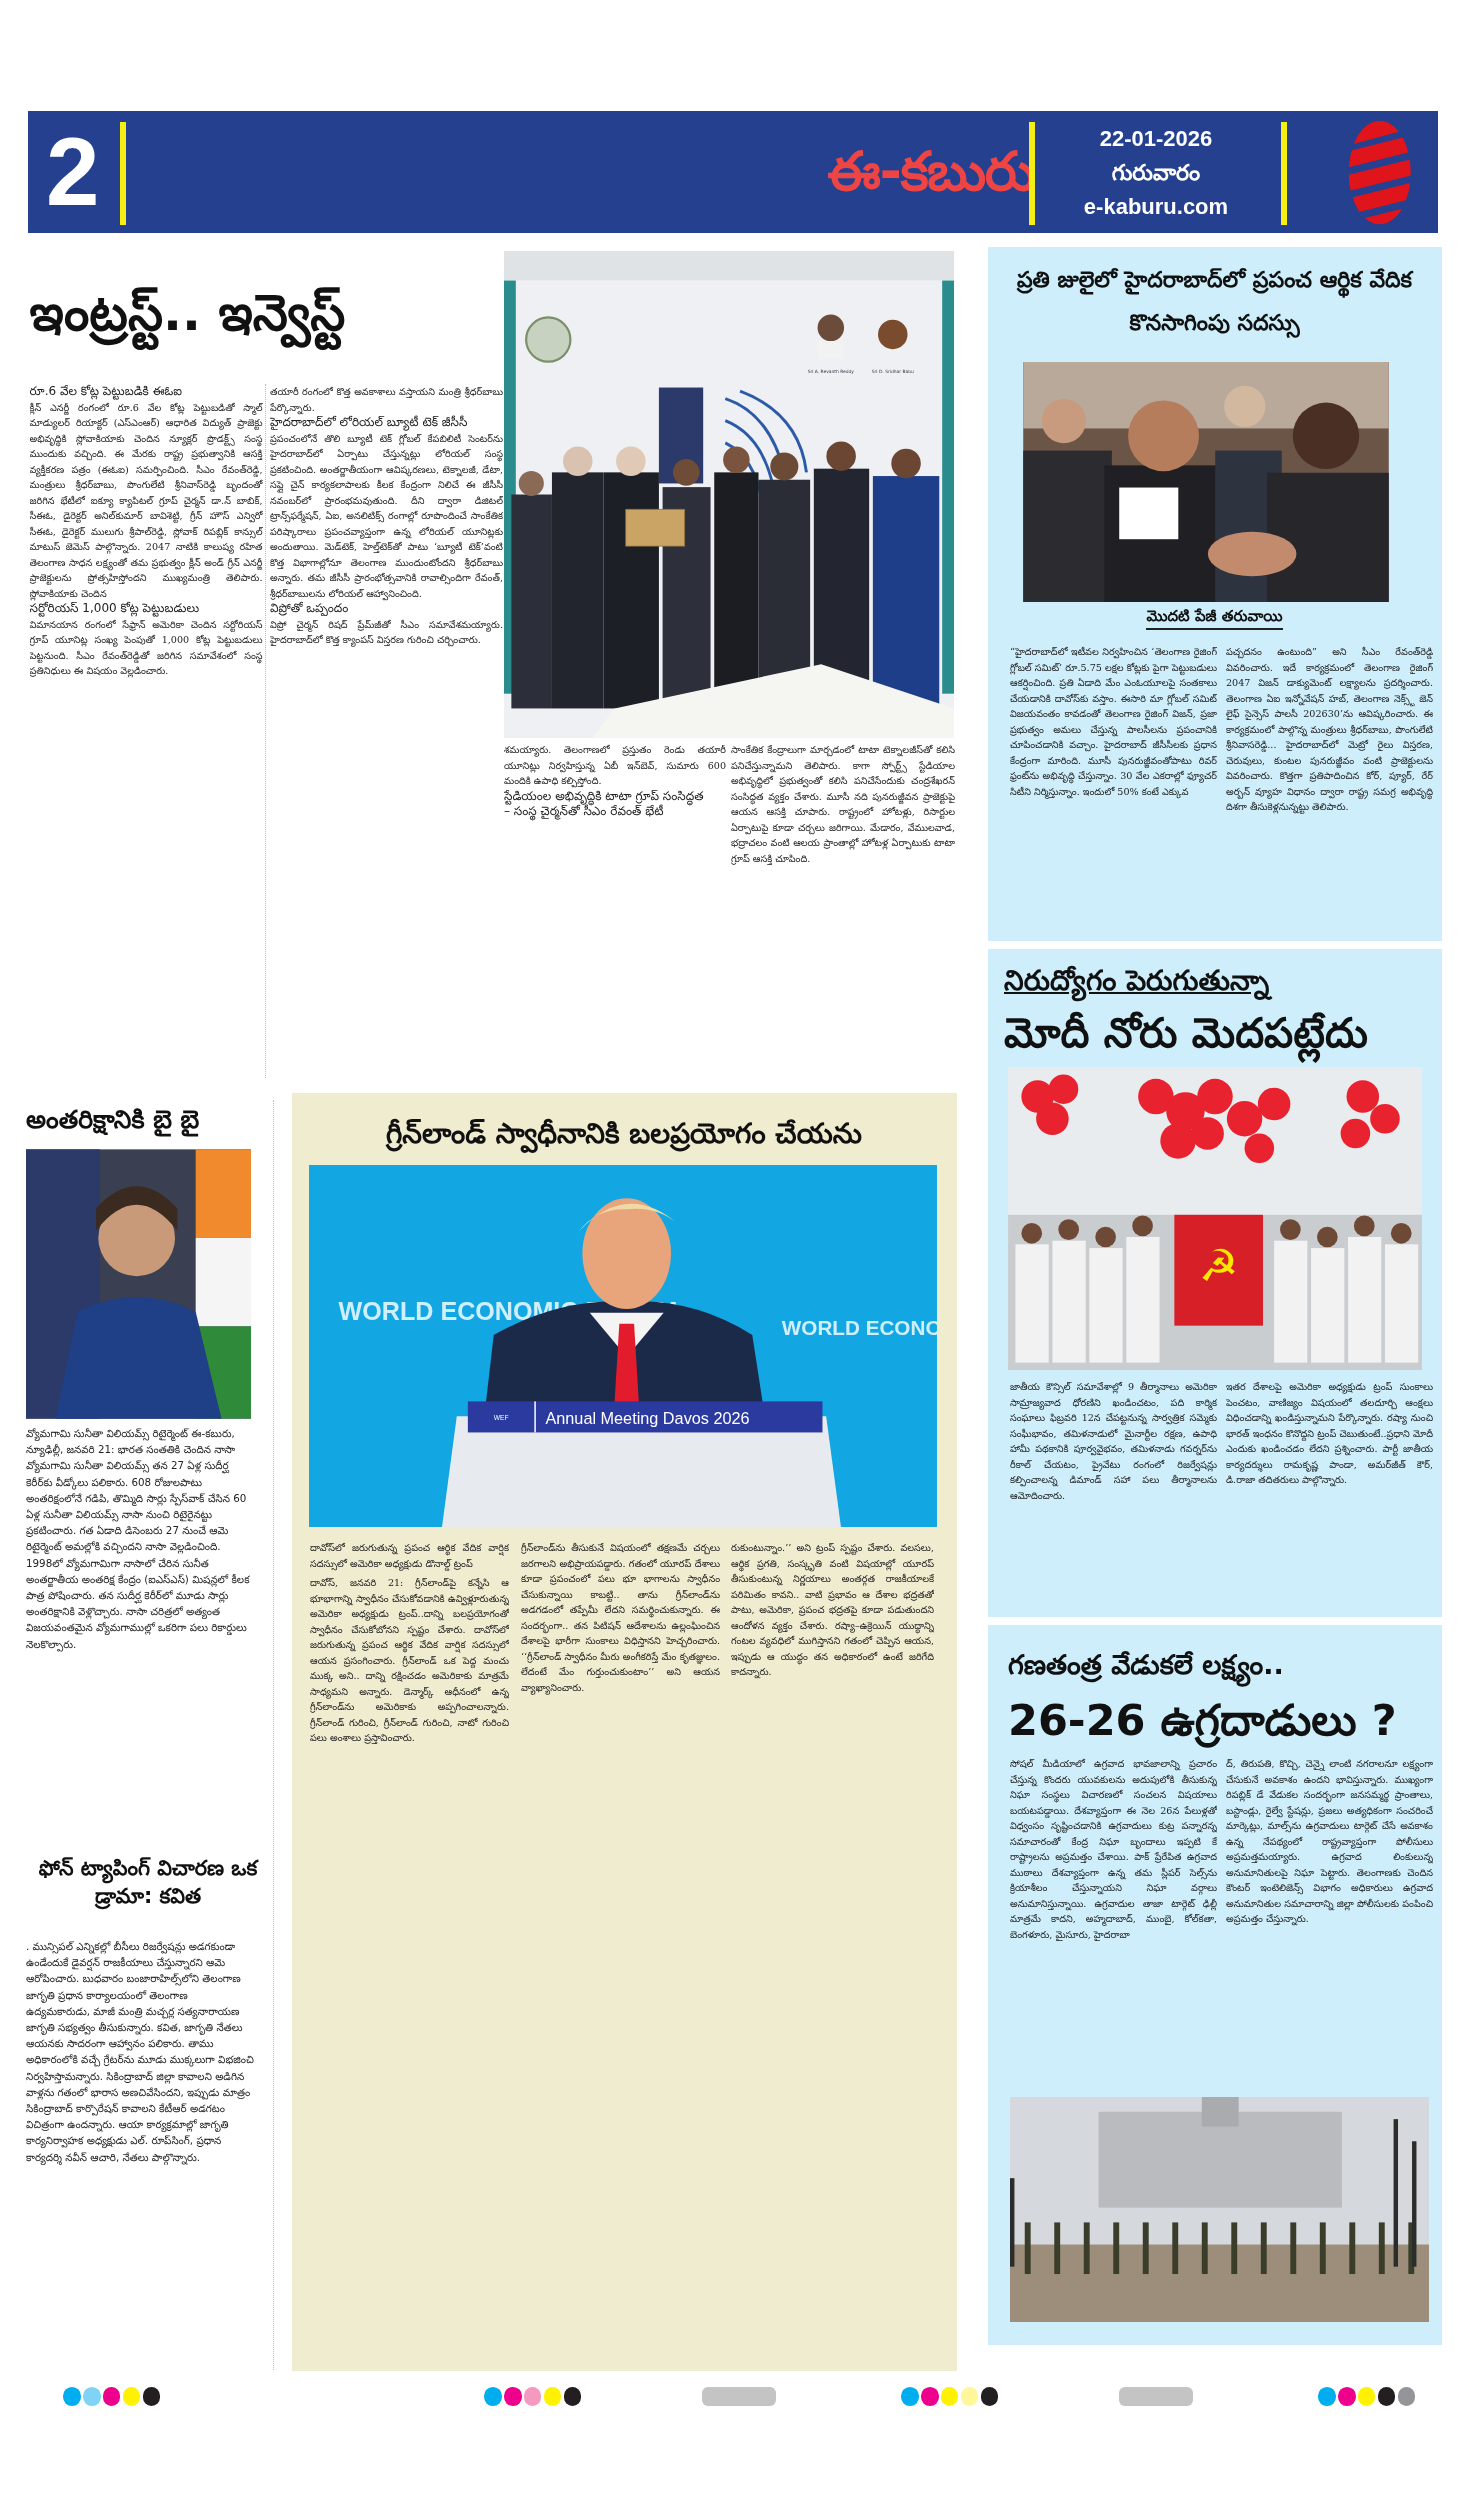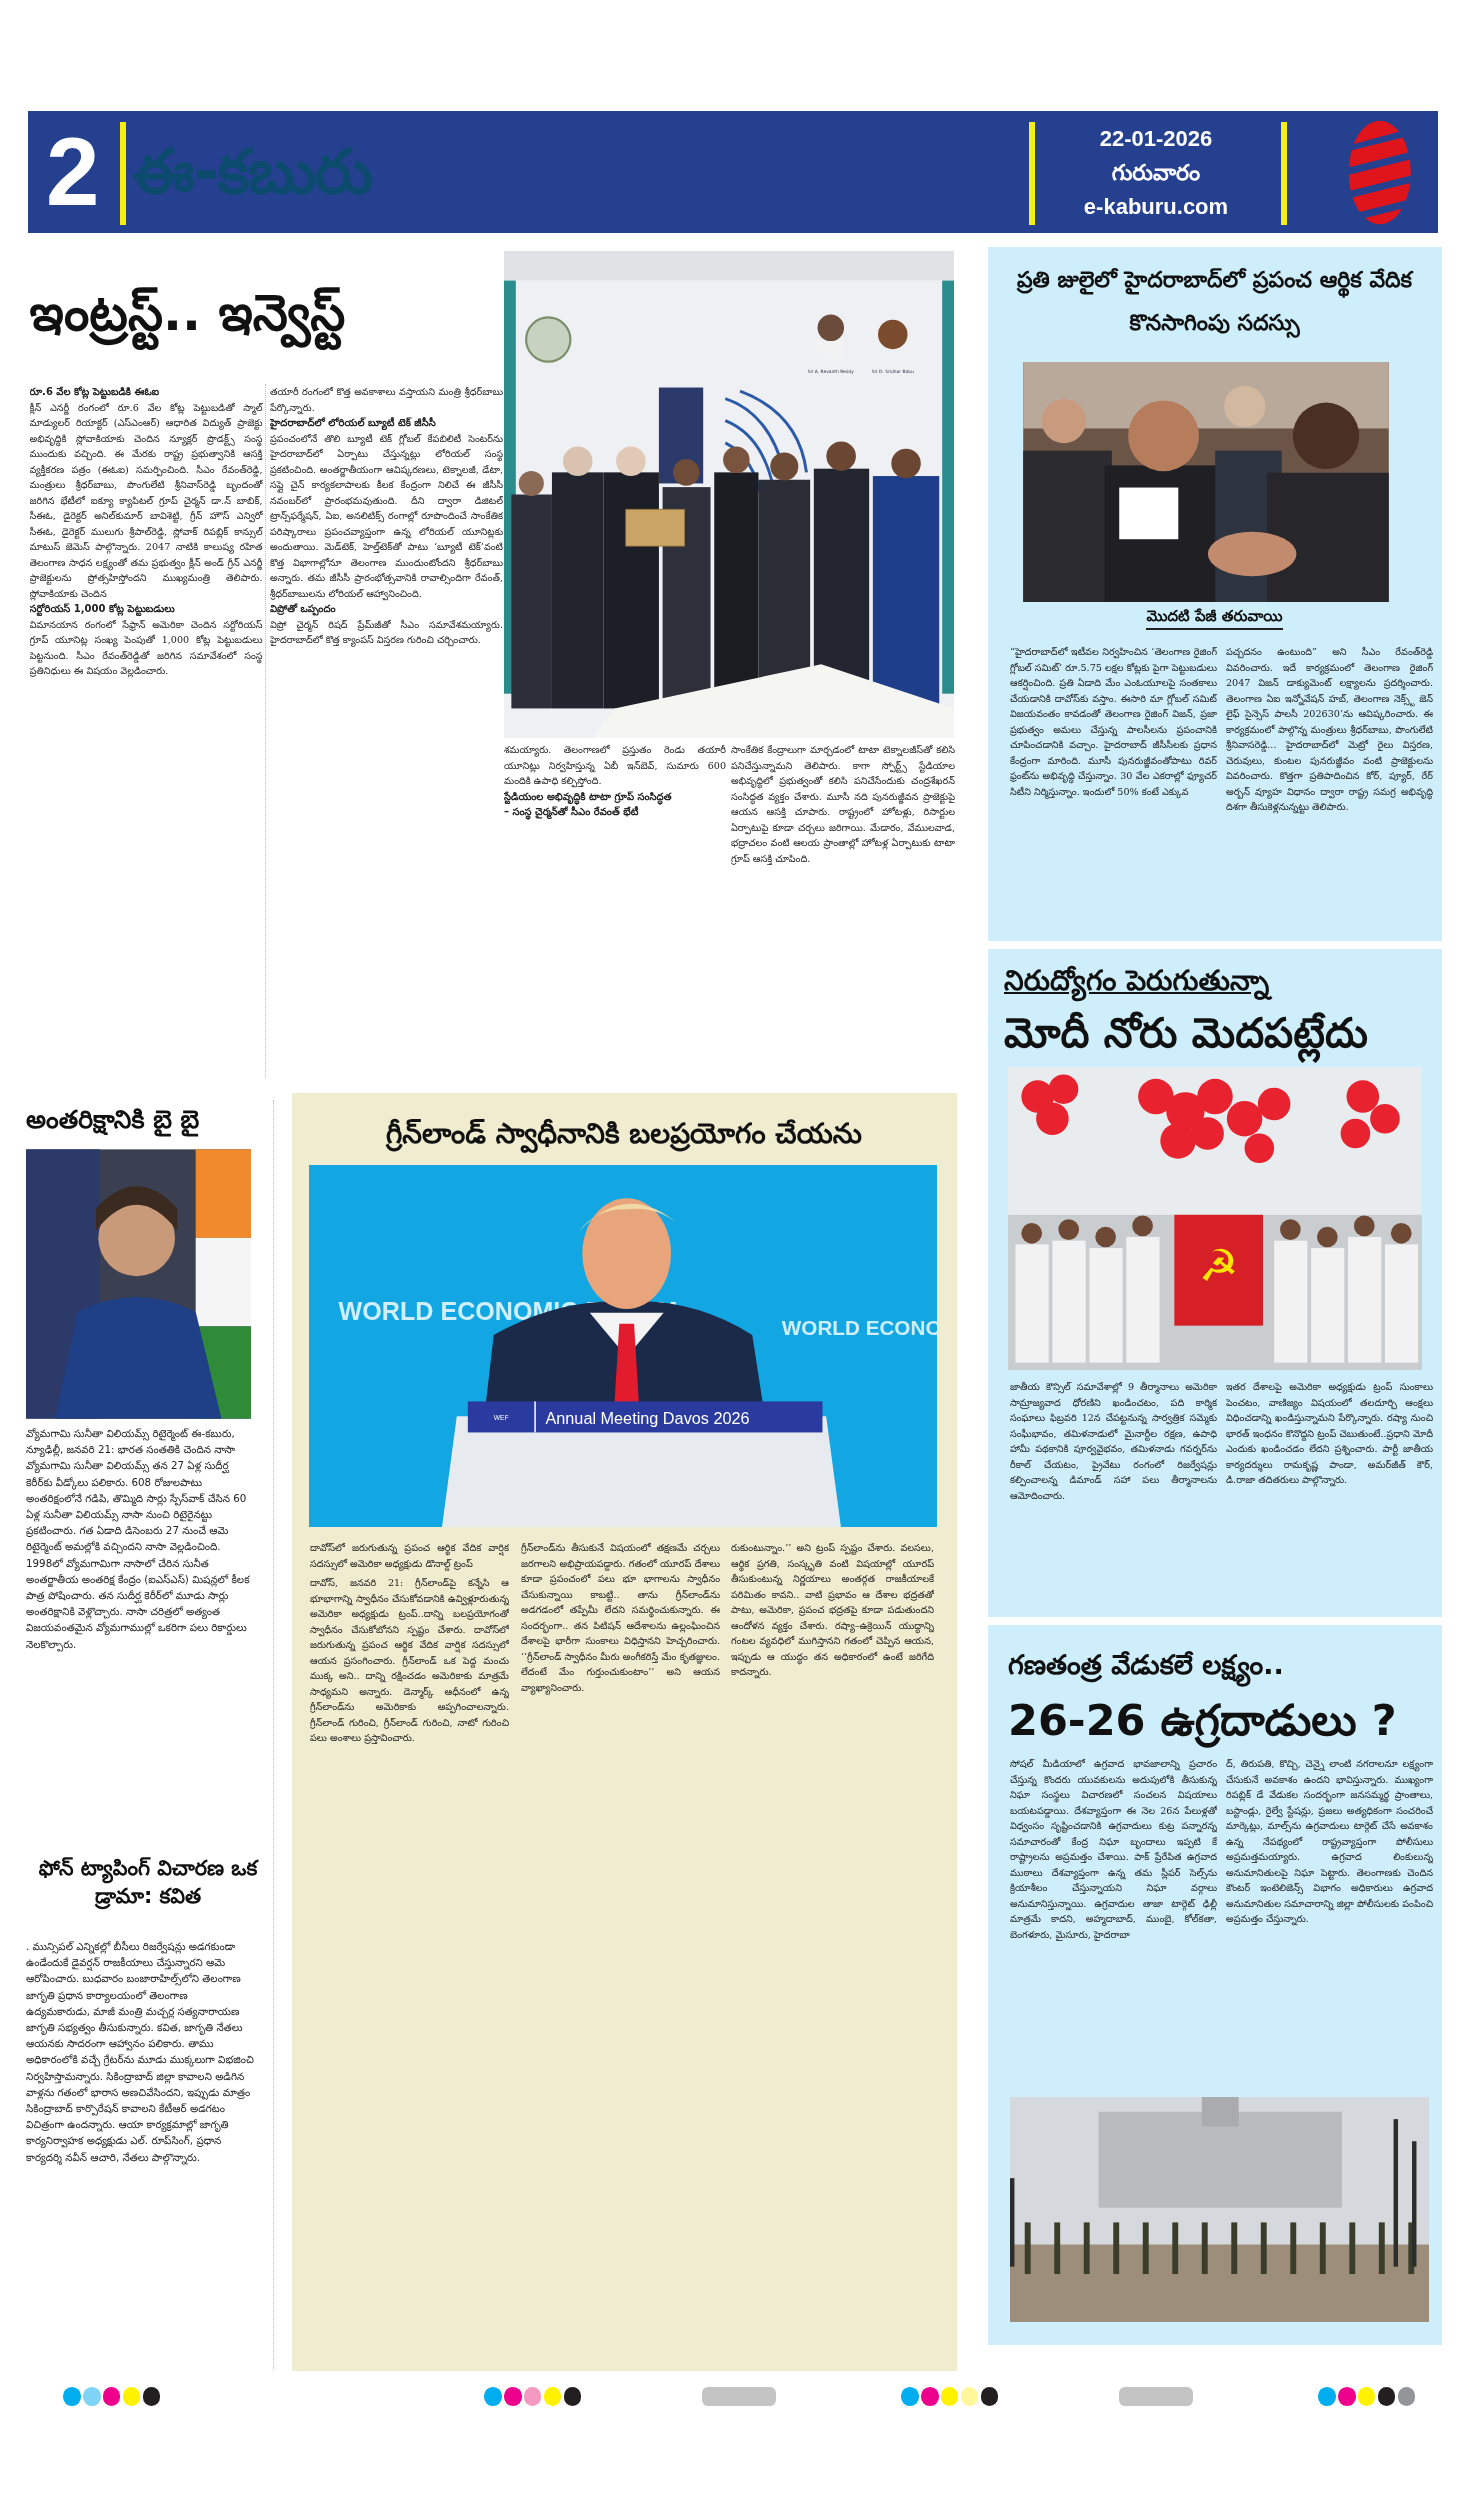--- a/index.html
+++ b/index.html
@@ -7,28 +7,28 @@
     width: 1466px; height: 2512px; background: #ffffff;
     font-family: "DejaVu Sans", "Liberation Sans", sans-serif;
     color: #1a1a1a; position: relative; overflow: hidden;
   }
   .abs { position: absolute; }
 
   
   .masthead { left: 28px; top: 111px; width: 1410px; height: 122px; background: #24408e; }
   .page-num { left: 46px; top: 118px; width: 59px; height: 107px; color: #fff; font-family: "Liberation Sans", sans-serif; font-weight: 700; font-size: 96px; line-height: 107px; }
   .ybar { width: 5.9px; background: #f5ef14; }
-  .brand { left: 133px; top: 118px; width: 901px; height: 107px; color: #0c4a6e; font-weight: 900; font-size: 62px; line-height: 107px; text-align: left; letter-spacing: -1.5px; font-family: "DejaVu Sans", sans-serif; }
+  .brand { left: 133px; top: 118px; width: 901px; height: 107px; color: #ef4444; font-weight: 900; font-size: 54px; line-height: 107px; text-align: right; letter-spacing: -1.5px; font-family: "DejaVu Sans", sans-serif; }
   .dateblock { left: 1034px; top: 122px; width: 244px; height: 103px; color: #fff; text-align: center; font-family: "Liberation Sans", sans-serif; font-weight: 700; font-size: 22px; line-height: 34px; }
   .logo { left: 1322px; top: 117px; width: 111px; height: 111px; }
 
   
   .hl { font-family: "DejaVu Sans", sans-serif; font-weight: 900; color: #111; }
   .body-text { font-family: "DejaVu Serif", serif; font-size: 9.6px; line-height: 15.5px; color: #222; text-align: justify; overflow: hidden; }
-  .sub { font-family: "DejaVu Sans", sans-serif; font-weight: 700; font-size: 10px; line-height: 15.5px; display: block; }
+  .sub { font-family: "DejaVu Sans", sans-serif; font-weight: 400; font-size: 12px; line-height: 15.5px; display: block; }
 
   .photo { overflow: hidden; }
   .panel-blue { background: #cdeefa; }
   .panel-beige { background: #efeccf; }
 
   .dot-divider { width: 0; border-left: 1.5px dotted #bbb; }
 
   .color-bar { display: flex; gap: 2.2px; }
   .color-bar span { width: 17.7px; height: 19px; border-radius: 8.9px; display: block; }
   .gray-block { width: 74px; height: 19px; background: #c4c4c4; border-radius: 5.9px; }

